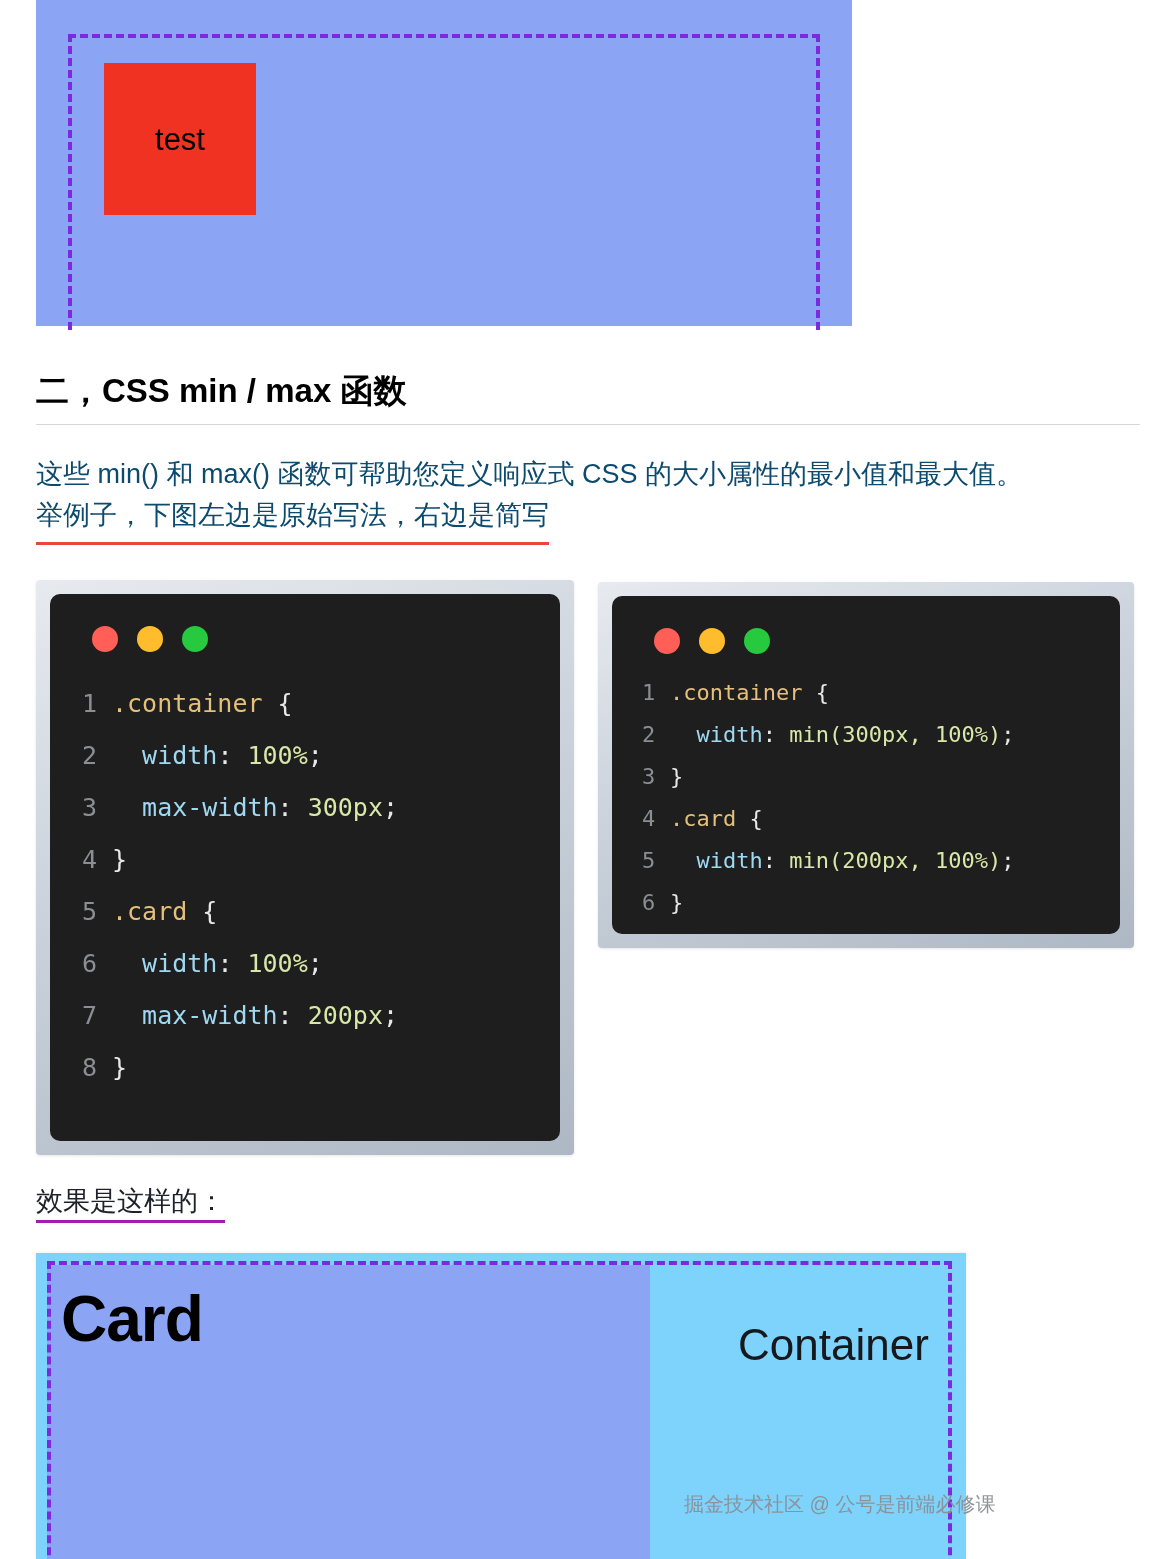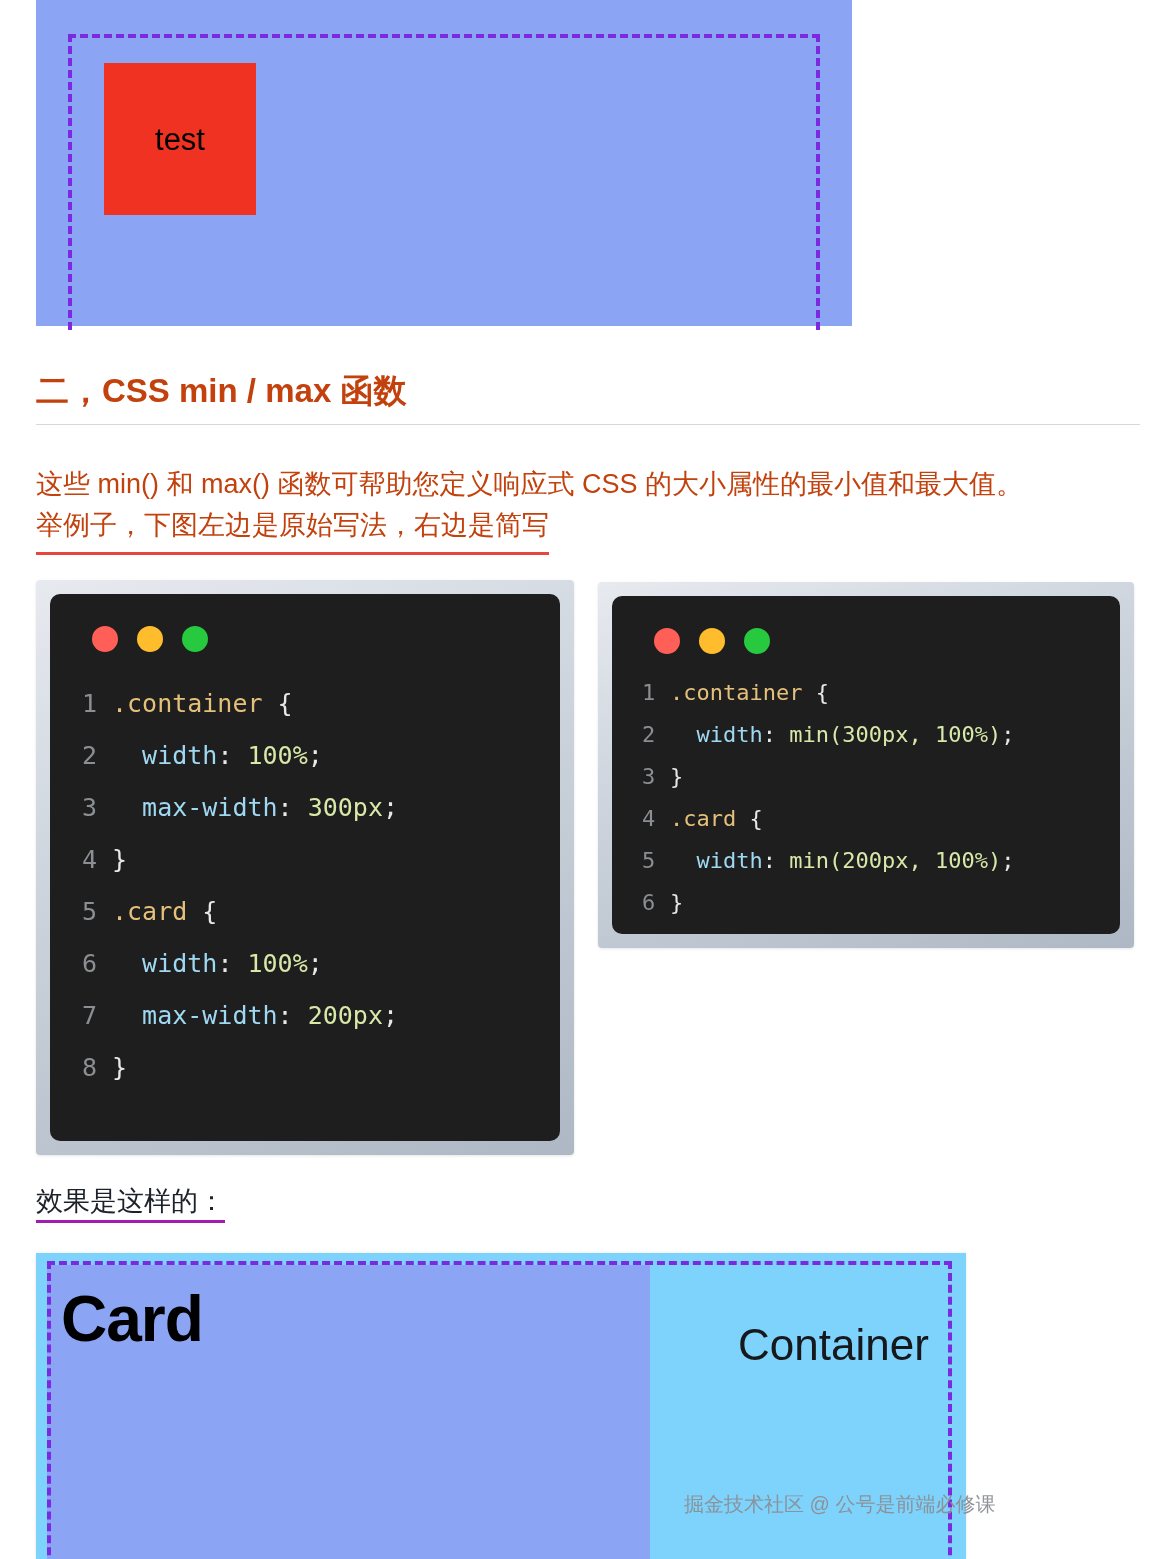--- a/index.html
+++ b/index.html
@@ -59,39 +59,39 @@
     position: absolute;
     left: 36px;
     top: 370px;
     width: 1104px;
   }
   h2.section-heading {
     margin: 0;
     font-size: 33px;
     font-weight: bold;
     letter-spacing: 0px;
-    color: #c2410c;
+    color: #000000;
     line-height: 1.3;
   }
   .heading-rule {
     margin-top: 11px;
     height: 1px;
     width: 100%;
     background: #d8d8d8;
   }
 
   
   .para {
     position: absolute;
     left: 36px;
-    top: 464px;
+    top: 454px;
     width: 1110px;
     font-size: 27px;
     line-height: 41px;
-    color: #c2410c;
+    color: #0c4a6e;
   }
   .para .line { display: block; white-space: nowrap; }
   .para .u-red {
     display: inline-block;
     border-bottom: 3px solid #e8453c;
     padding-bottom: 6px;
   }
 
   
   .code-row {

